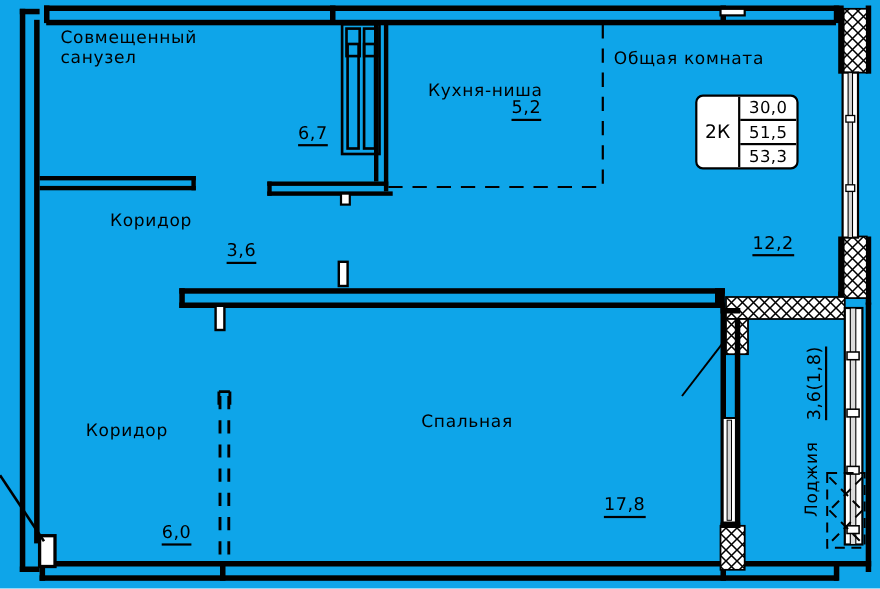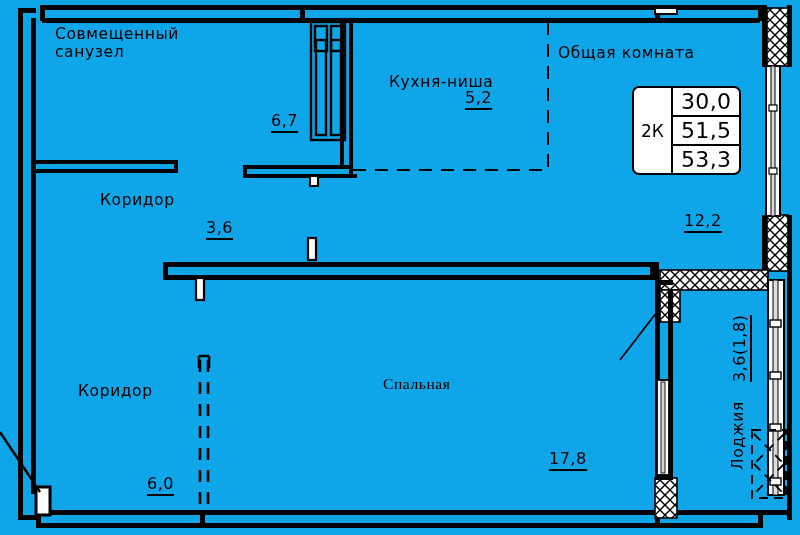--- a/index.html
+++ b/index.html
@@ -56,21 +56,21 @@
     justify-content: center;
     font-size: 17px;
     padding: 0 7px;
     border-right: 2px solid #000;
   }
   .tbl-right {
     display: flex;
     flex-direction: column;
   }
   .tbl-cell {
-    font-size: 22px;
+    font-size: 15px;
     padding: 1px 8px 1px 8px;
     text-align: center;
     border-bottom: 2px solid #000;
     letter-spacing: 0.4px;
   }
   .tbl-cell:last-child { border-bottom: none; }
 </style>
 </head>
 <body>
 
@@ -216,21 +216,21 @@
 
   <div class="lbl room-name" style="left:389px; top:55px;margin-top:19px;">Кухня-ниша</div>
   <div class="lbl area-num" style="left:465px; top:89px;">5,2</div>
 
   <div class="lbl room-name" style="left:558px; top:45px;">Общая комната</div>
   <div class="lbl area-num" style="left:684px; top:212px;">12,2</div>
 
   <div class="lbl room-name" style="left:78px; top:383px;">Коридор</div>
   <div class="lbl area-num" style="left:147px; top:475px;">6,0</div>
 
-  <div class="lbl room-name" style="left:383px; top:375px;font-family:Liberation Serif, serif;">Спальная</div>
+  <div class="lbl room-name" style="left:383px; top:375px;">Спальная</div>
   <div class="lbl area-num" style="left:549px; top:450px;">17,8</div>
 
   <div class="lbl room-name rot" style="left:730px; top:470px; transform: rotate(-90deg);">Лоджия</div>
   <div class="lbl area-num rot" style="left:731px; top:382px; transform: rotate(-90deg);">3,6(1,8)</div>
 
   <div class="tbl" style="left:632px; top:86px;">
     <div class="tbl-left">2К</div>
     <div class="tbl-right">
       <div class="tbl-cell">30,0</div>
       <div class="tbl-cell">51,5</div>

